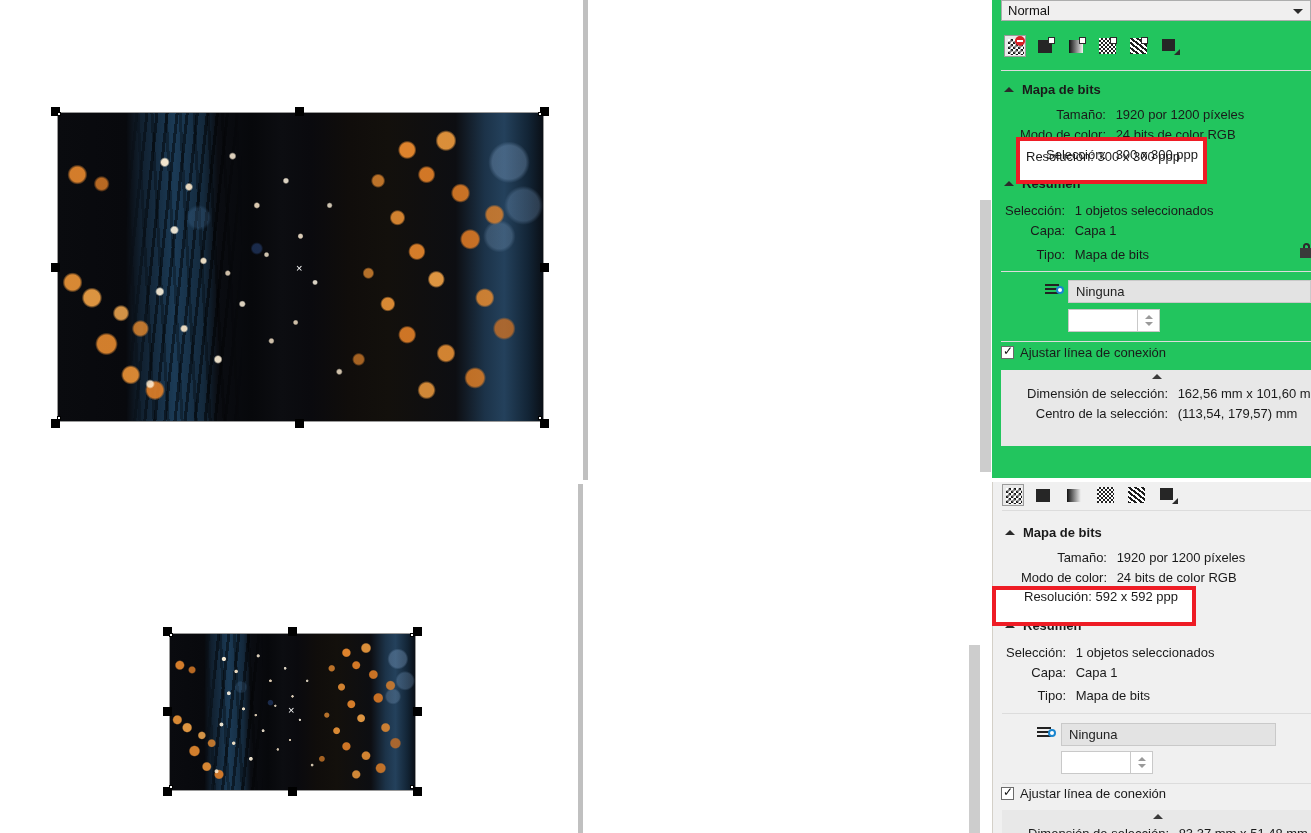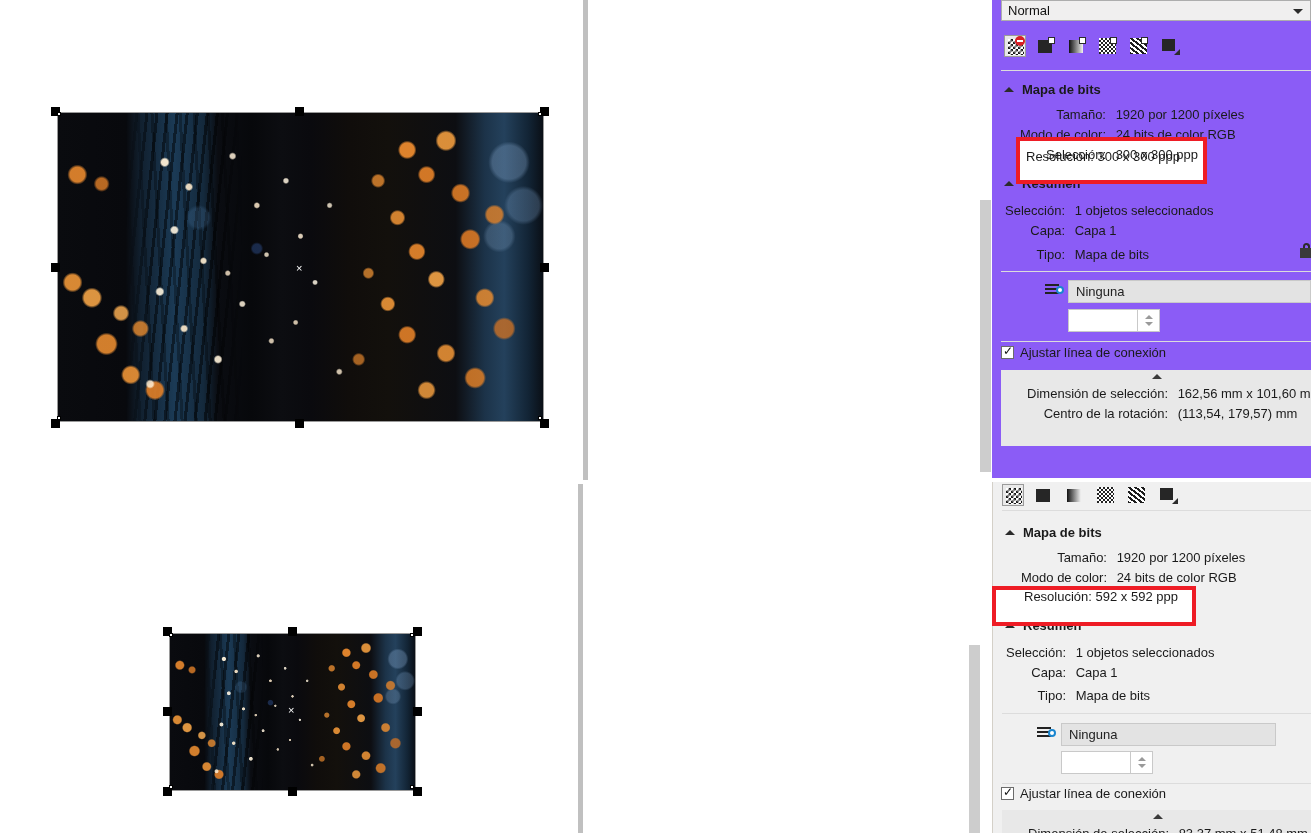--- a/index.html
+++ b/index.html
@@ -100,21 +100,21 @@
   }
 
   
   .handle{ position:absolute; width:9px; height:9px; background:#000; }
   .corner-dot{ position:absolute; width:4px; height:4px; background:#fff; border:1px solid #000; }
   .sel-center{ position:absolute; color:#fff; font-size:11px; line-height:11px;
                font-family:"Liberation Sans", sans-serif; }
   .sel-edge{ position:absolute; border:1px solid #9a9a9a; }
 
   
-  .panel{ position:absolute; background:#8b5cf6; }
+  .panel{ position:absolute; background:#22c55e; }
   .panel-inner{ position:absolute; background:#f0f0f0; border-left:1px solid #d4d0c8; }
   .scrollbar{ position:absolute; background:#cdcdcd; }
 
   .combo{
     position:absolute; background:#f0efef; border:1px solid #adadad;
     height:21px; display:flex; align-items:center; padding:0 6px;
     font-size:13px; color:#111;
   }
   .combo .caret{ position:absolute; right:7px; top:8px; width:0;height:0;
     border-left:5px solid transparent; border-right:5px solid transparent; border-top:5px solid #2b2b2b; }
@@ -349,21 +349,21 @@
     </div>
 
     <div class="group-box" style="left:9px; top:370px; width:310px; height:76px;"></div>
     <div class="collapse-arrow" style="left:160px; top:374px;"></div>
 
     <div class="row" style="left:9px; top:386px;">
       <span class="lab" style="width:167px;">Dimensión de selección:</span>
       <span class="val" style="margin-left:6px;">162,56 mm x 101,60 mm</span>
     </div>
     <div class="row" style="left:9px; top:406px;">
-      <span class="lab" style="width:167px;">Centro de la rotación:</span>
+      <span class="lab" style="width:167px;">Centro de la selección:</span>
       <span class="val" style="margin-left:6px;">(113,54, 179,57) mm</span>
     </div>
   </div>
 
   <div class="scrollbar" style="left:980px; top:200px; width:11px; height:272px;"></div>
 
   <div class="redbox" style="left:1016px; top:137px; width:191px; height:47px; z-index:4;"></div>
   <div class="redbox-lbl" style="left:1026px; top:149px; z-index:7;">Resolución: 300 x 300 ppp</div>
 
   <div class="panel-inner" style="left:992px; top:482px; width:319px; height:351px;">

